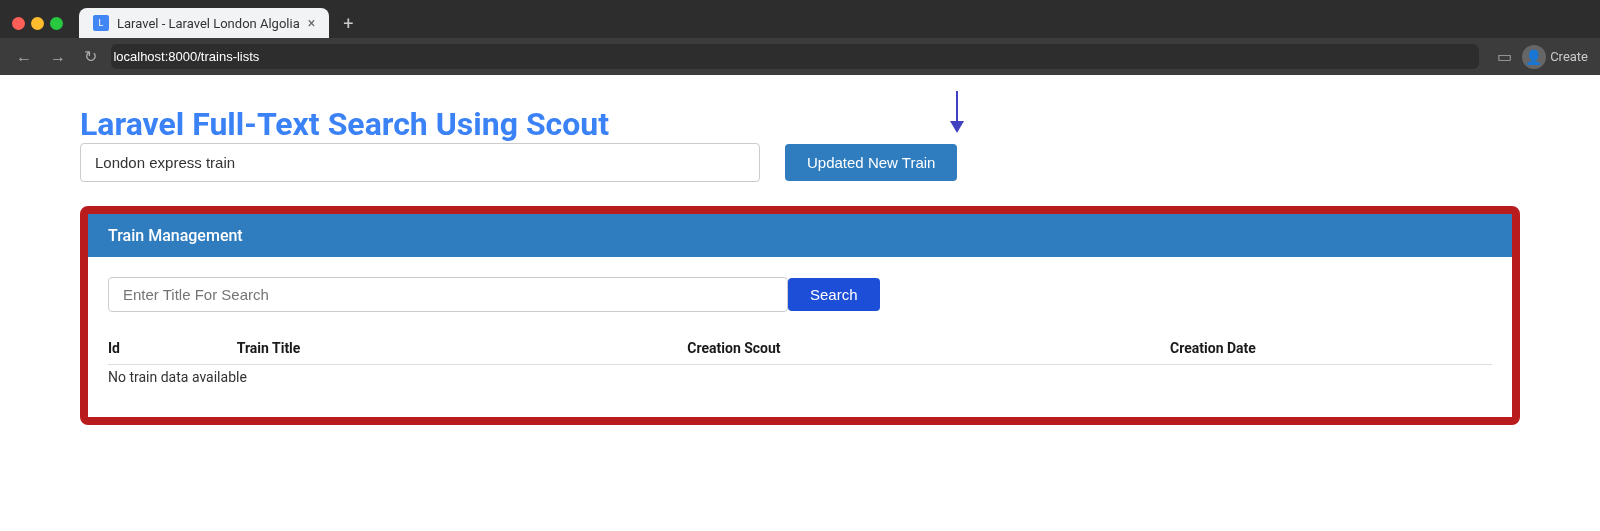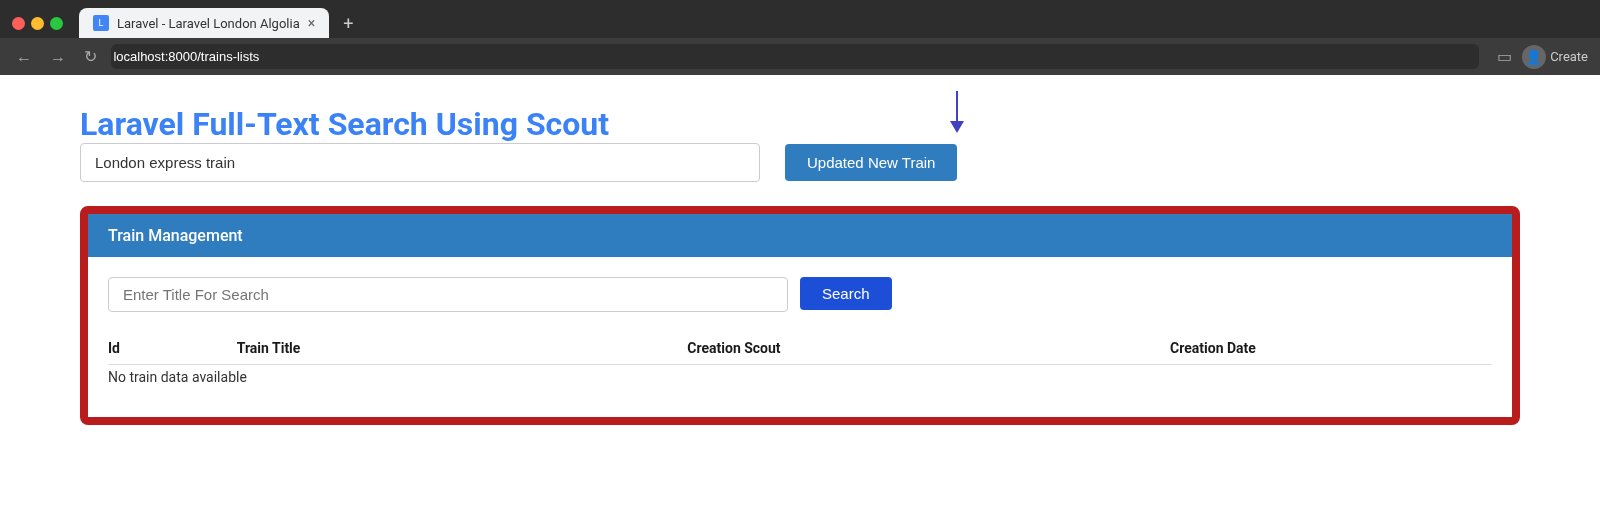--- a/index.html
+++ b/index.html
@@ -205,22 +205,21 @@
       font-weight: 500;
     }
 
     .card-body {
       padding: 20px;
       background: #fff;
     }
 
     .search-row {
       display: flex;
-      gap: 12px;
-      align-items: flex-start;
+      align-items: center;
       margin-bottom: 20px;
     }
 
     .search-input {
       flex: 1;
       border: 1px solid #ccc;
       border-radius: 4px;
       padding: 8px 14px;
       font-size: 15px;
       color: #999;

